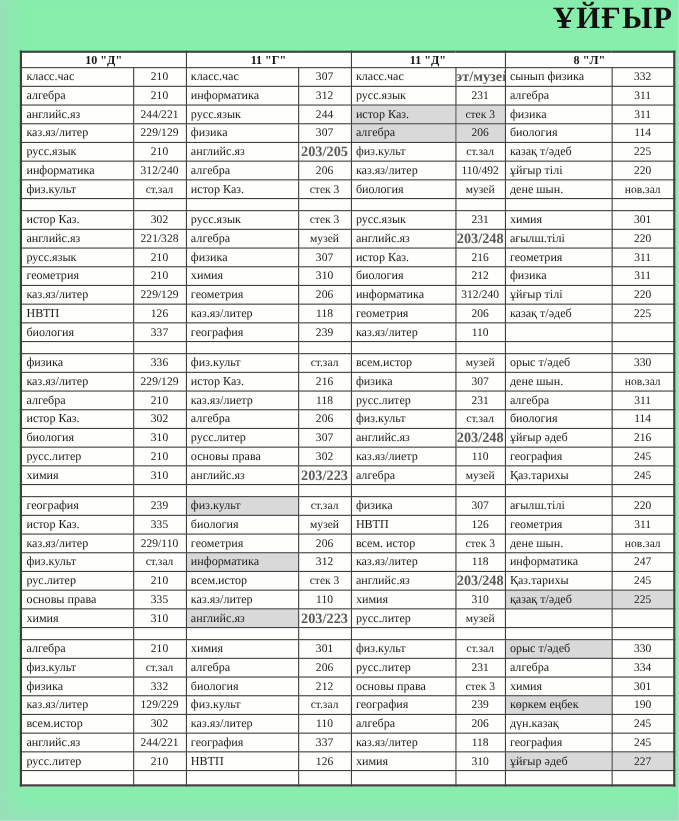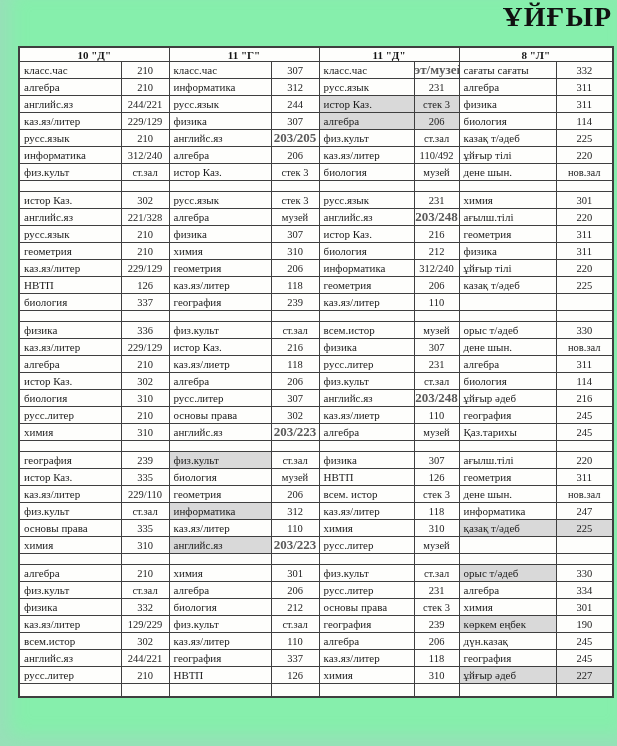--- a/index.html
+++ b/index.html
@@ -76,21 +76,21 @@
       </tr>
     </thead>
     <tbody>
         <tr class="data-row">
           <td class="subject">класс.час</td>
           <td class="room">210</td>
           <td class="subject">класс.час</td>
           <td class="room">307</td>
           <td class="subject">класс.час</td>
           <td class="room small">эт/музей</td>
-          <td class="subject">сағаты сағаты</td>
+          <td class="subject">сынып физика</td>
           <td class="room">332</td>
         </tr>
         <tr class="data-row">
           <td class="subject">алгебра</td>
           <td class="room">210</td>
           <td class="subject">информатика</td>
           <td class="room">312</td>
           <td class="subject">русс.язык</td>
           <td class="room">231</td>
           <td class="subject">алгебра</td>
@@ -348,20 +348,30 @@
         </tr>
         <tr class="data-row">
           <td class="subject">физ.культ</td>
           <td class="room">ст.зал</td>
           <td class="subject shaded">информатика</td>
           <td class="room">312</td>
           <td class="subject">каз.яз/литер</td>
           <td class="room">118</td>
           <td class="subject">информатика</td>
           <td class="room">247</td>
+        </tr>
+        <tr class="data-row">
+          <td class="subject">рус.литер</td>
+          <td class="room">210</td>
+          <td class="subject">всем.истор</td>
+          <td class="room">стек 3</td>
+          <td class="subject">английс.яз</td>
+          <td class="room small">203/248</td>
+          <td class="subject">Қаз.тарихы</td>
+          <td class="room">245</td>
         </tr>
         <tr class="data-row">
           <td class="subject">основы права</td>
           <td class="room">335</td>
           <td class="subject">каз.яз/литер</td>
           <td class="room">110</td>
           <td class="subject">химия</td>
           <td class="room">310</td>
           <td class="subject shaded">қазақ т/әдеб</td>
           <td class="room shaded">225</td>

